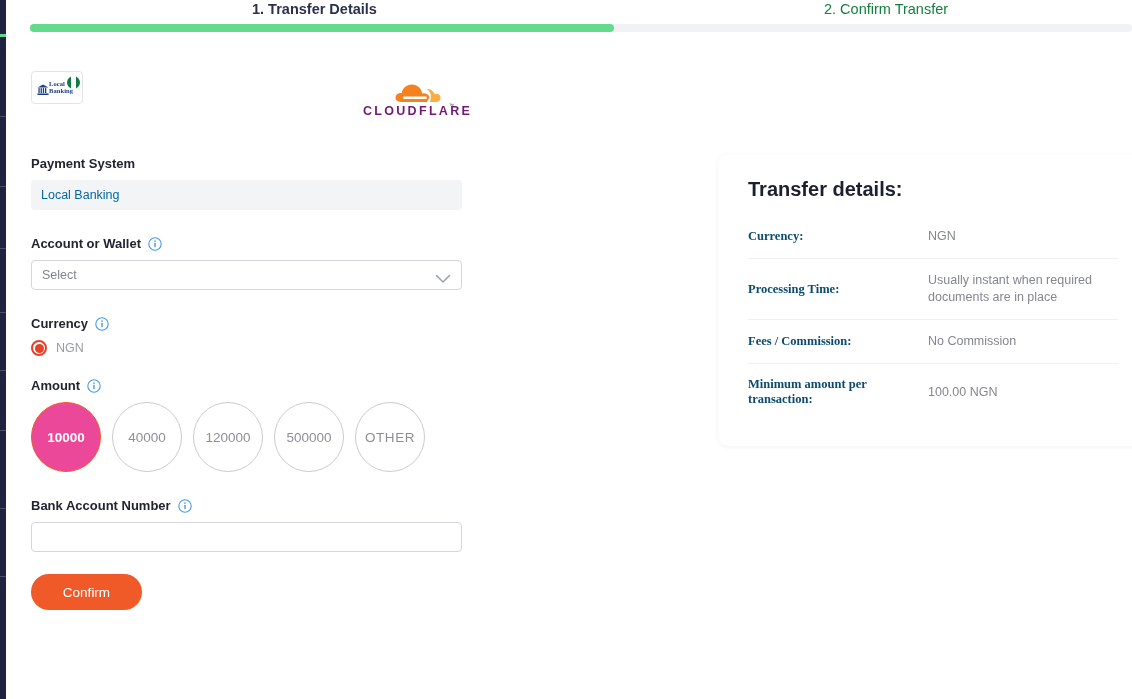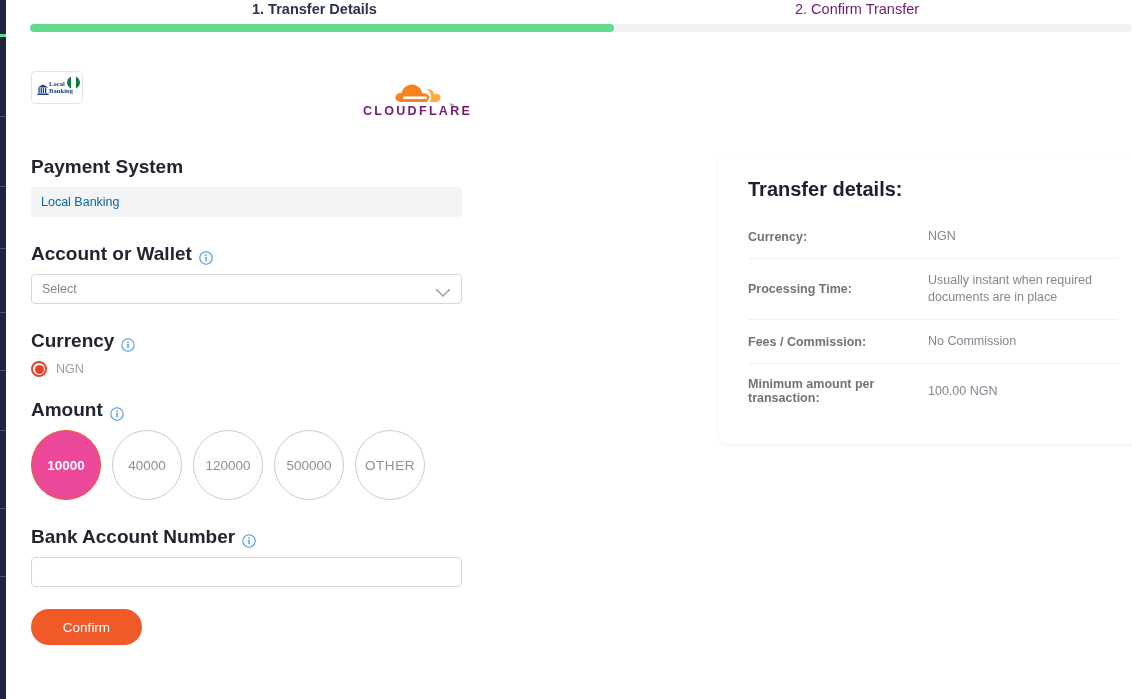--- a/index.html
+++ b/index.html
@@ -44,21 +44,21 @@
     background: #ffffff;
   }
   .step-label {
     position: absolute;
     top: 1px;
     font-size: 14.5px;
     font-weight: bold;
     white-space: nowrap;
   }
   .step-label.active { color: #2b3050; left: 246px; }
-  .step-label.inactive { color: #701a75; left: 789px; font-weight: normal; }
+  .step-label.inactive { color: #15803d; left: 818px; font-weight: normal; }
 
   .track {
     position: absolute;
     left: 24px; top: 24px;
     width: 1102px; height: 8px;
     border-radius: 4px;
     background: #f1f2f5;
   }
   .track-fill {
     position: absolute;
@@ -125,21 +125,21 @@
   
   .form {
     position: absolute;
     left: 31px; top: 156px;
     width: 431px;
   }
   .field-label {
     display: flex;
     align-items: flex-end;
     gap: 7px;
-    font-size: 19px;
+    font-size: 13px;
     font-weight: bold;
     color: #222430;
     margin-bottom: 9px;
   }
   .info-icon {
     display: inline-flex;
     width: 14px; height: 14px;
     flex: 0 0 14px;
   }
 
@@ -263,22 +263,23 @@
   .detail-table tr { border-top: 1px solid #eef0f3; }
   .detail-table tr:first-child { border-top: none; }
   .detail-table td {
     padding: 13px 0;
     vertical-align: middle;
     font-size: 12.5px;
   }
   .dt-key {
     width: 180px;
     font-weight: bold;
-    color: #737373;
+    color: #0c4a6e;
     padding-right: 14px;
+    font-family: Liberation Serif, serif;
   }
   .dt-val { color: #84878f; line-height: 17px; }
 </style>
 </head>
 <body>
 
 <div id="root">
 
   <div class="rail">
     <div class="rail-marker" style="top:34px"></div>

